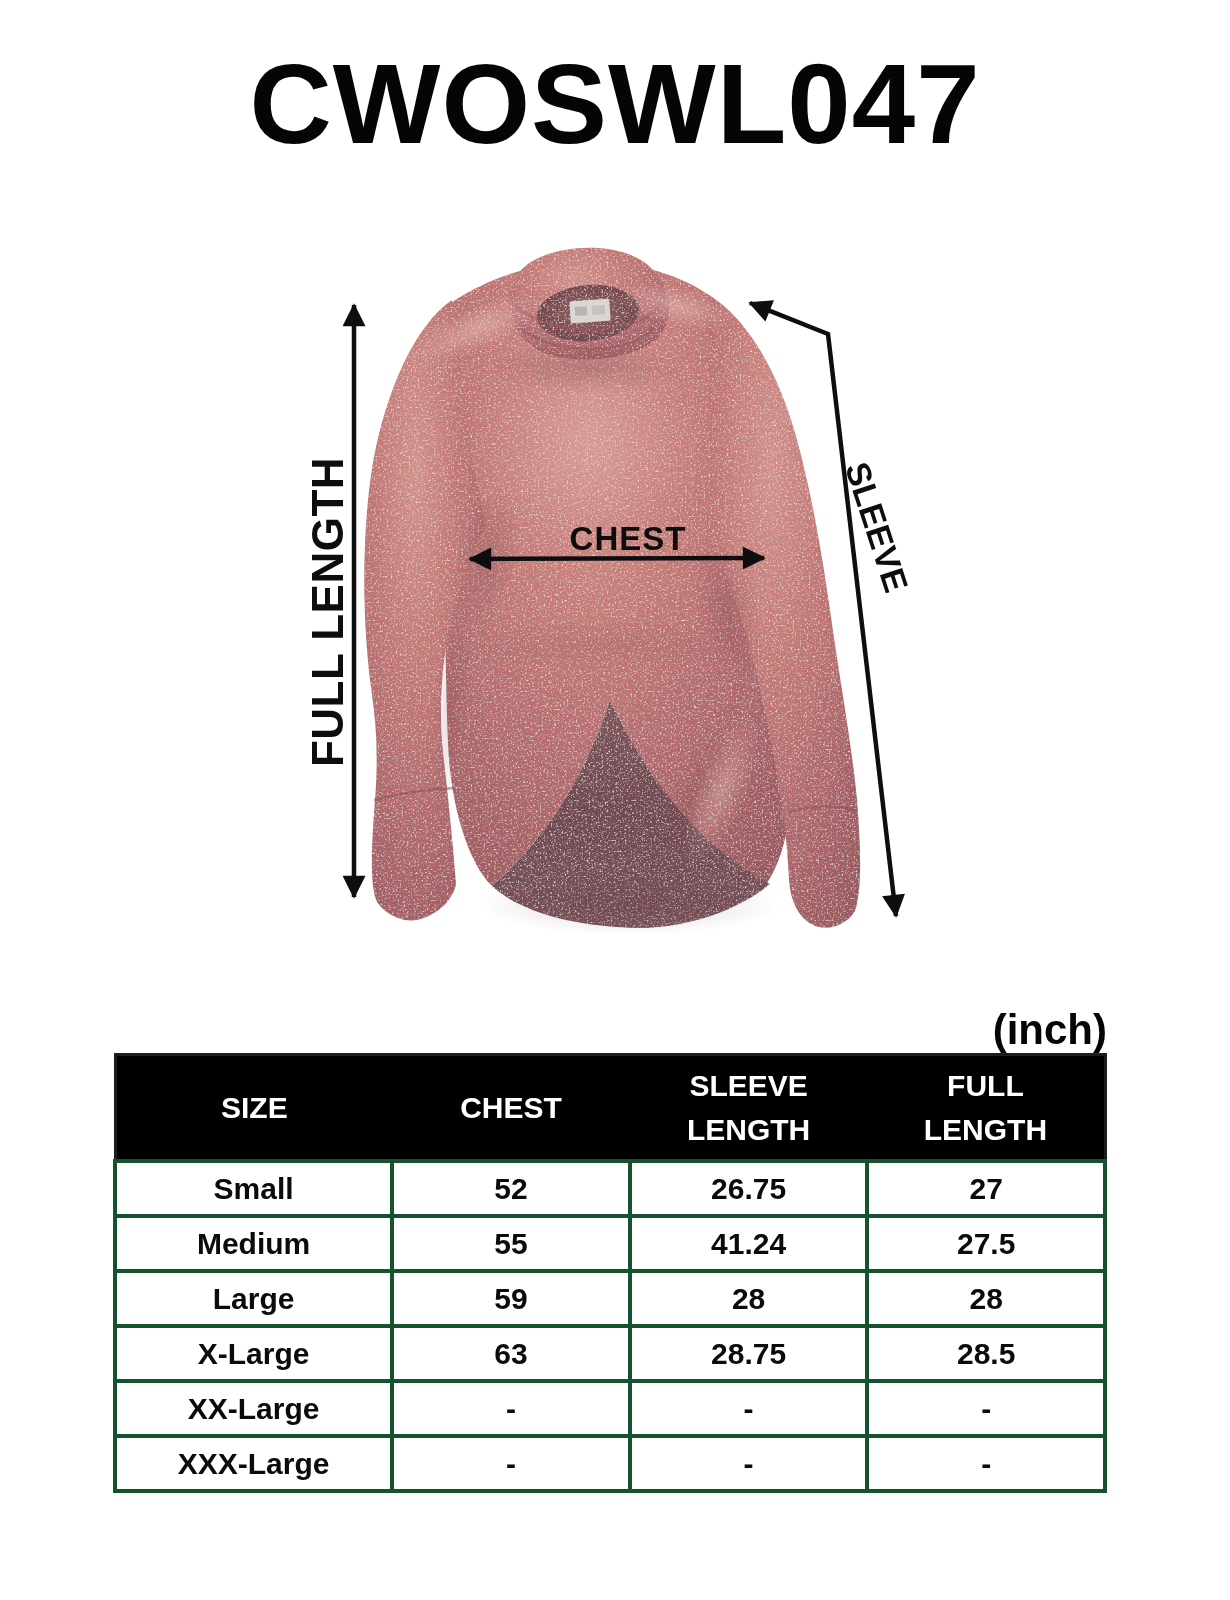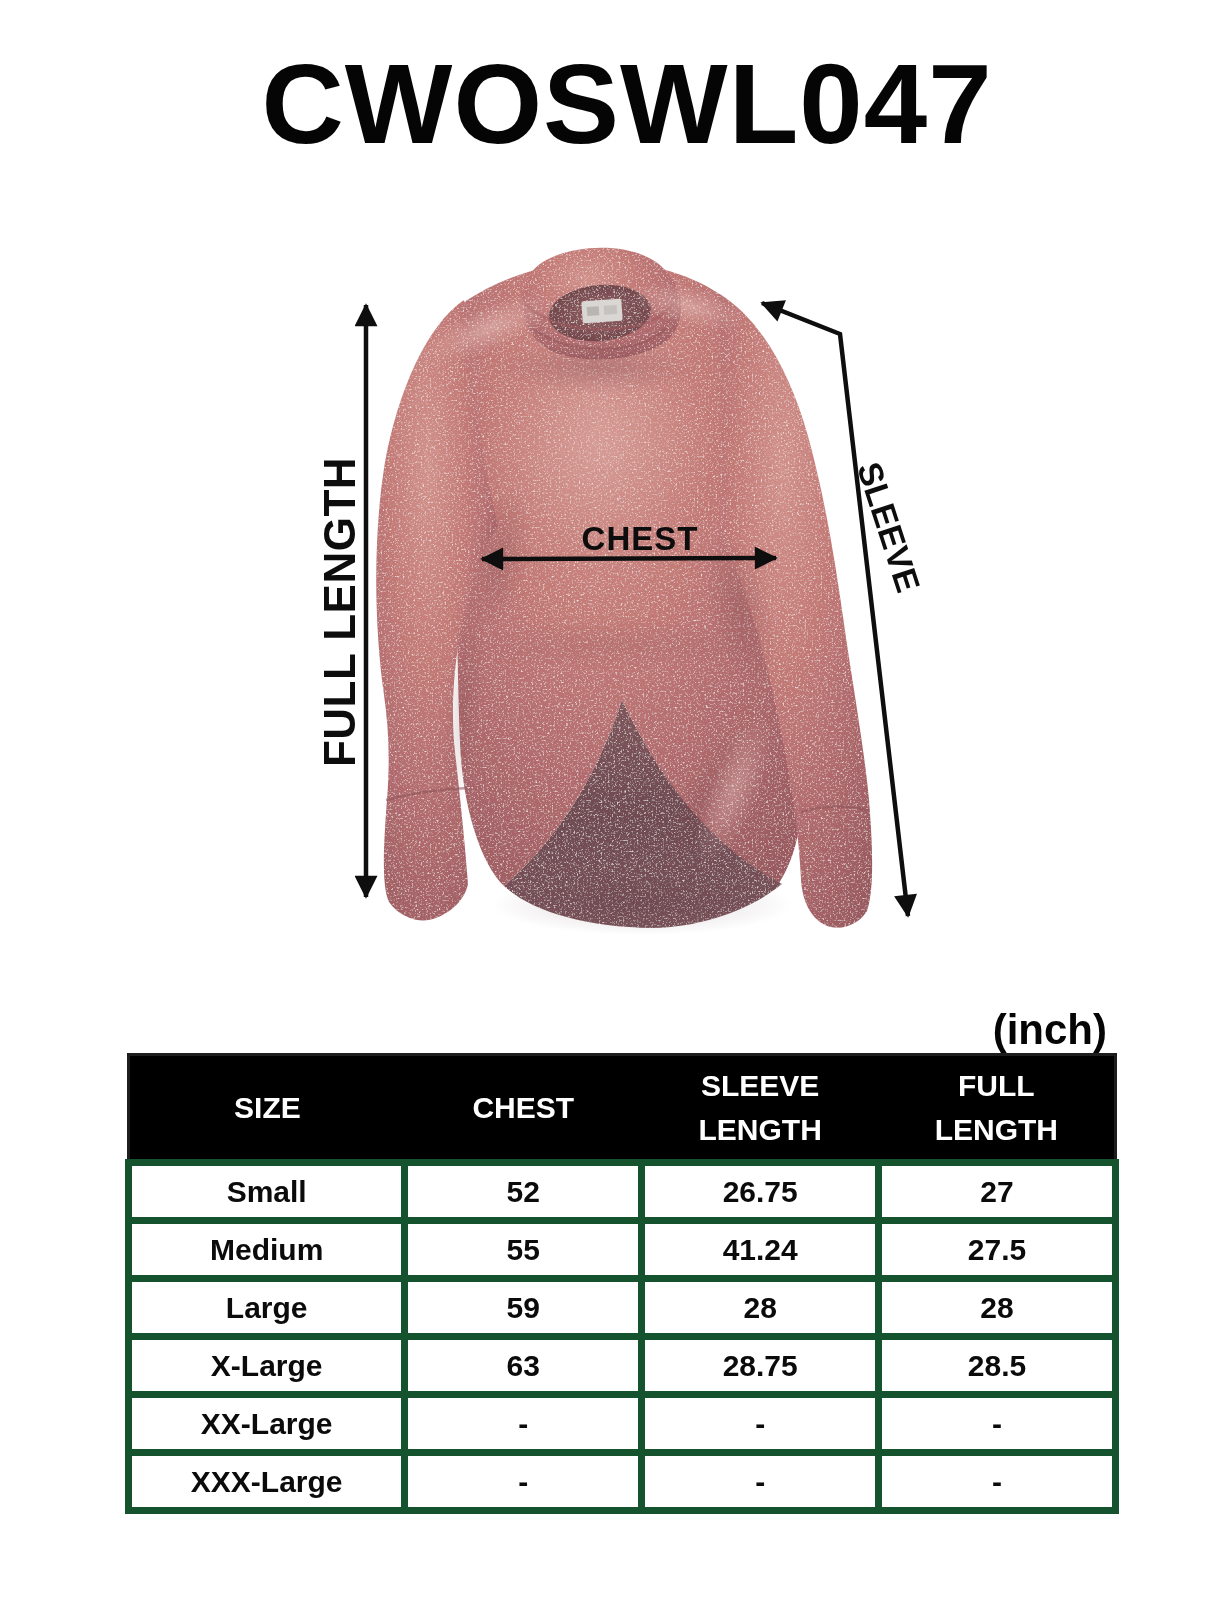--- a/index.html
+++ b/index.html
@@ -1,30 +1,30 @@
 <!DOCTYPE html>
 <html><head>
 <meta charset="utf-8">
 <style>
   html,body{margin:0;padding:0;background:#ffffff;}
   body{width:1230px;height:1600px;position:relative;overflow:hidden;
        font-family:"Liberation Sans",sans-serif;}
-  .page{position:absolute;inset:0;margin-left:12px;}
+  .page{position:absolute;inset:0;}
   .page-title{position:absolute;left:0;top:38px;width:1230px;text-align:center;
     font-weight:700;font-size:114px;line-height:1.15;letter-spacing:1px;color:#050505;
     margin:0;}
   .diagram-svg{position:absolute;left:0;top:0;width:1230px;height:1600px;}
   .unit-label{position:absolute;right:123px;top:1006px;font-weight:700;font-size:42px;color:#050505;}
   .size-table{position:absolute;left:113px;top:1053px;width:994px;
     border-collapse:collapse;table-layout:fixed;
     font-weight:700;font-size:30px;color:#0b0b0b;text-align:center;
     border:3px solid #1d1d1d;padding-left:27px;}
   .size-table th{background:#000;color:#fff;height:103px;font-size:30px;font-weight:700;
     line-height:1.45;vertical-align:middle;white-space:pre-line;border:0;padding:0;}
-  .size-table td{border:7px solid #14532d;height:51px;vertical-align:middle;padding:0;}
+  .size-table td{border:4px solid #14532d;height:51px;vertical-align:middle;padding:0;}
   .diag-label{font-family:"Liberation Sans",sans-serif;font-weight:700;fill:#0d0d0d;}
   .arrow{stroke:#0e0e0e;stroke-width:4.5;fill:none;}
 </style>
 </head>
 <body>
 
 <div class="page">
 
   <h1 class="page-title">CWOSWL047</h1>
 

